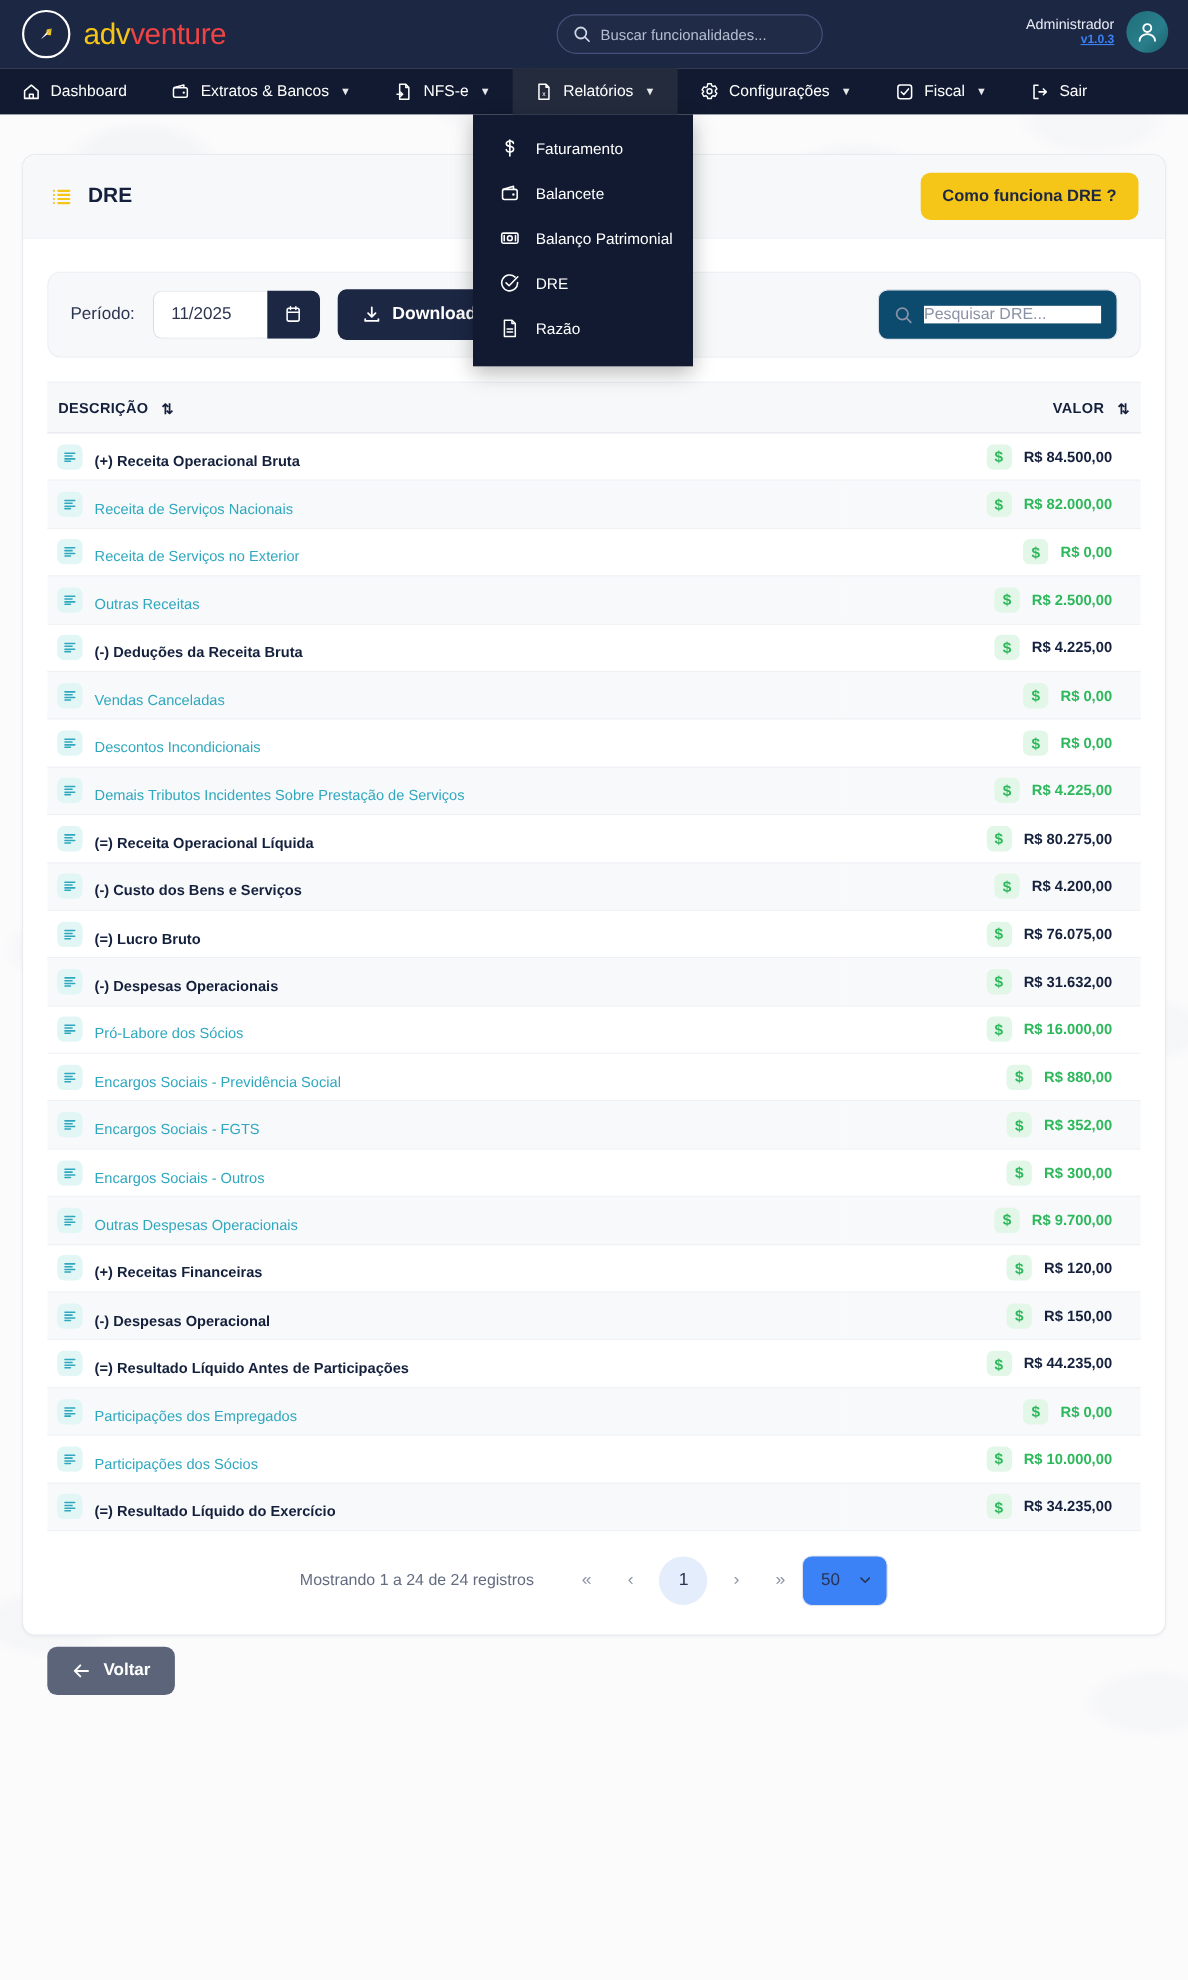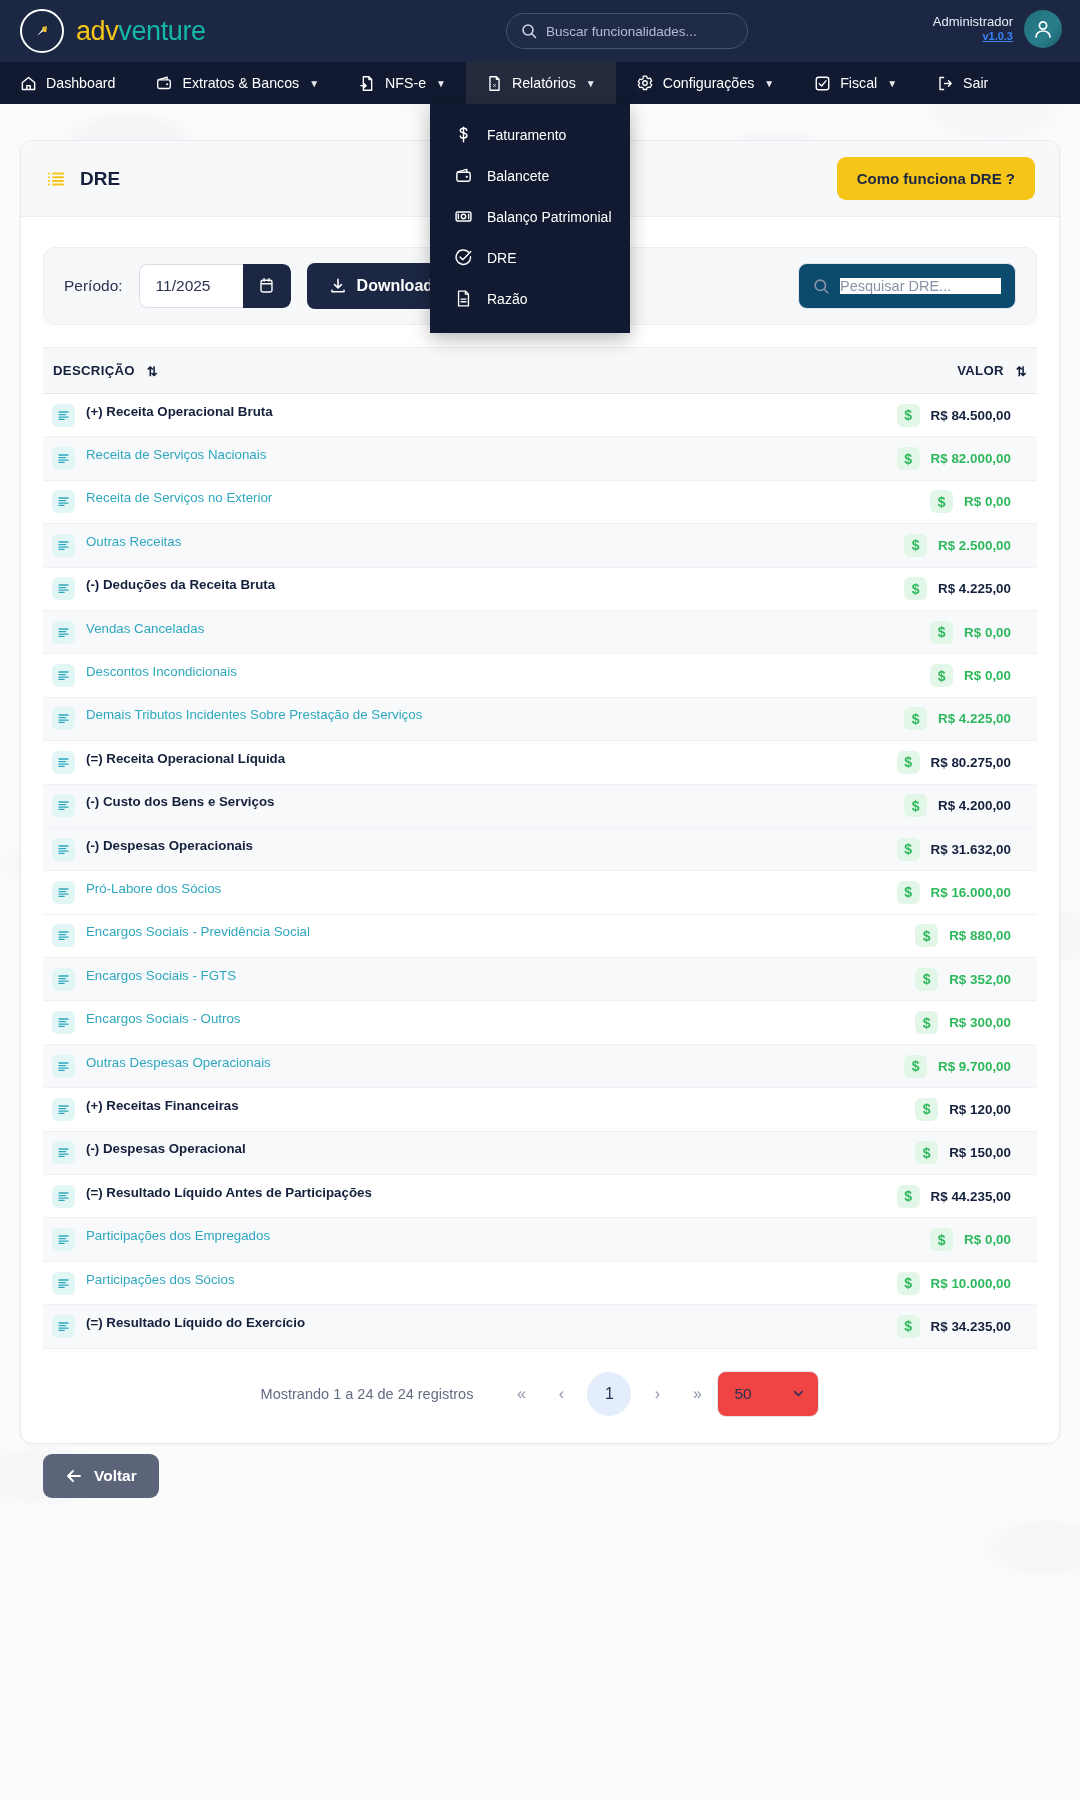--- a/index.html
+++ b/index.html
@@ -47,21 +47,21 @@
   .brand { display: flex; align-items: center; gap: 12px; }
   .logo-circle {
     width: 44px; height: 44px;
     border-radius: 50%;
     border: 2.5px solid #ffffff;
     display: flex; align-items: center; justify-content: center;
     flex: 0 0 auto;
   }
   .brand-text { font-size: 27px; letter-spacing: -0.4px; font-weight: 400; }
   .brand-text .adv { color: #f5c518; }
-  .brand-text .venture { color: #14b8a6; }
+  .brand-text .venture { color: #ef4444; }
 
   .search-wrap {
     position: absolute;
     left: 506px;
     top: 13px;
     width: 242px;
     height: 36px;
     border: 1px solid #46527a;
     border-radius: 18px;
     display: flex;
@@ -254,21 +254,21 @@
   th.c-desc { text-align: left; padding-left: 9px; }
   th.c-val  { text-align: right; padding-right: 26px; }
   .sort-ico { display: inline-block; margin-left: 8px; color: #14203c; font-size: 13px; vertical-align: -1px; }
 
   table.dre tbody tr { height: 43.4px; }
   table.dre tbody tr.alt { background: #f8f9fb; }
   table.dre tbody td { border-bottom: 1px solid #eef0f4; vertical-align: middle; }
   td.desc { padding-left: 9px; }
   td.val  { text-align: right; padding-right: 26px; white-space: nowrap; }
 
-  .cell-flex { display: flex; align-items: flex-start; gap: 11px; }
+  .cell-flex { display: flex; align-items: flex-end; gap: 11px; }
   .row-ico {
     width: 23px; height: 23px; border-radius: 6px;
     background: #e2f6f6;
     display: inline-flex; align-items: center; justify-content: center;
     flex: 0 0 auto;
   }
   .lbl { font-size: 13.3px; }
   .lbl.main { color: #14203c; font-weight: bold; }
   .lbl.sub  { color: #2fa8bf; }
 
@@ -298,24 +298,24 @@
     background: none; border: none;
     font-family: "Liberation Sans", sans-serif;
   }
   .pg-cur {
     width: 44px; height: 44px; border-radius: 50%;
     background: #e4edfb; color: #2a3350;
     display: flex; align-items: center; justify-content: center;
     font-size: 16px; cursor: pointer; margin: 0 6px;
   }
   .pg-select {
-    width: 102px; height: 46px;
+    width: 78px; height: 46px;
     border: 1px solid #e1e4ec;
     border-radius: 9px;
-    background: #ef4444;
+    background: #3b82f6;
     display: flex; align-items: center; justify-content: space-between;
     padding: 0 12px 0 16px;
     font-size: 15.5px; color: #2a3350;
     cursor: pointer;
   }
 
   
   .footer-area { padding: 10px 20px 0 20px; position: relative; z-index: 2; }
   .back-btn {
     background: #5b6478;
@@ -728,20 +728,36 @@
                   </svg>
                 </span>
                 <span class="lbl main">(-) Custo dos Bens e Serviços</span>
               </span>
             </td>
             <td class="val"><span class="val-flex">
                 <span class="money-ico">$</span>
                 <span class="amt main">R$ 4.200,00</span>
               </span></td>
           </tr>
+          <tr>
+            <td class="desc">
+              <span class="cell-flex">
+                <span class="row-ico">
+                  <svg width="13" height="13" viewBox="0 0 14 14" fill="none" stroke="#2fa8bf" stroke-width="1.5" stroke-linecap="round">
+                    <path d="M2.2 3.2 h9.6 M2.2 6 h7 M2.2 8.8 h9.6 M2.2 11.2 h5.4"></path>
+                  </svg>
+                </span>
+                <span class="lbl main">(=) Lucro Bruto</span>
+              </span>
+            </td>
+            <td class="val"><span class="val-flex">
+                <span class="money-ico">$</span>
+                <span class="amt main">R$ 76.075,00</span>
+              </span></td>
+          </tr>
           <tr class="alt">
             <td class="desc">
               <span class="cell-flex">
                 <span class="row-ico">
                   <svg width="13" height="13" viewBox="0 0 14 14" fill="none" stroke="#2fa8bf" stroke-width="1.5" stroke-linecap="round">
                     <path d="M2.2 3.2 h9.6 M2.2 6 h7 M2.2 8.8 h9.6 M2.2 11.2 h5.4"></path>
                   </svg>
                 </span>
                 <span class="lbl main">(-) Despesas Operacionais</span>
               </span>

